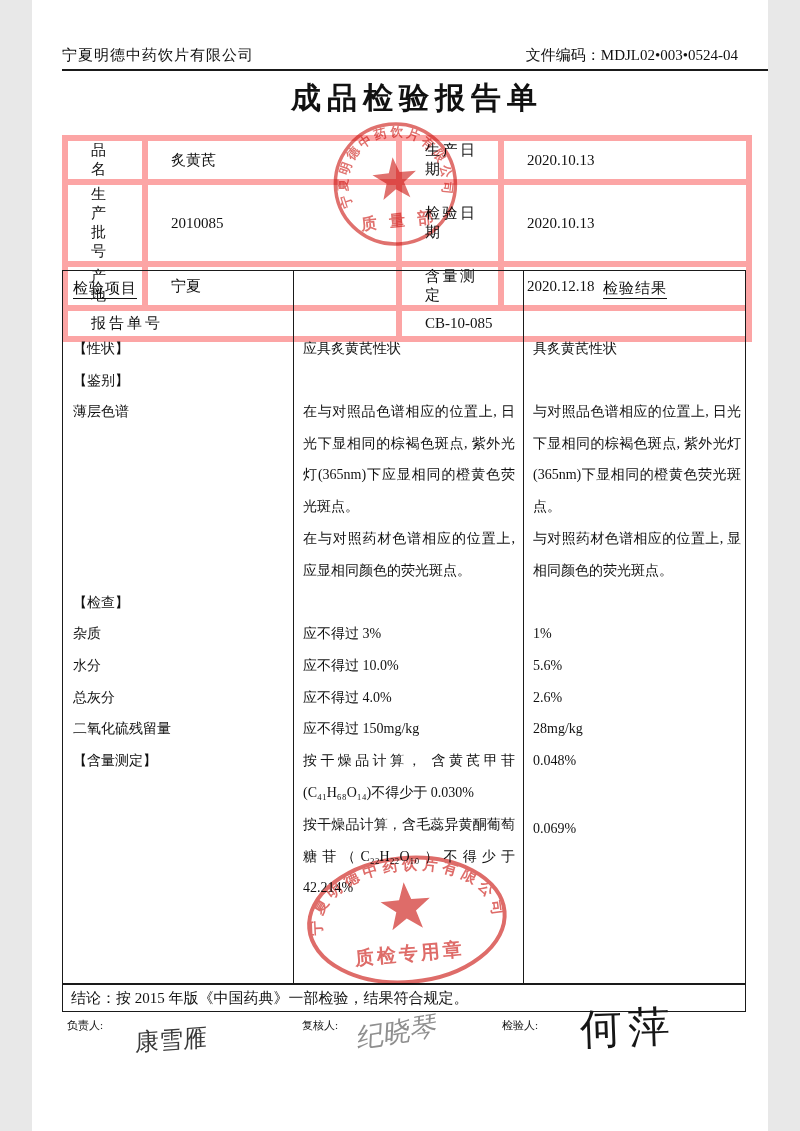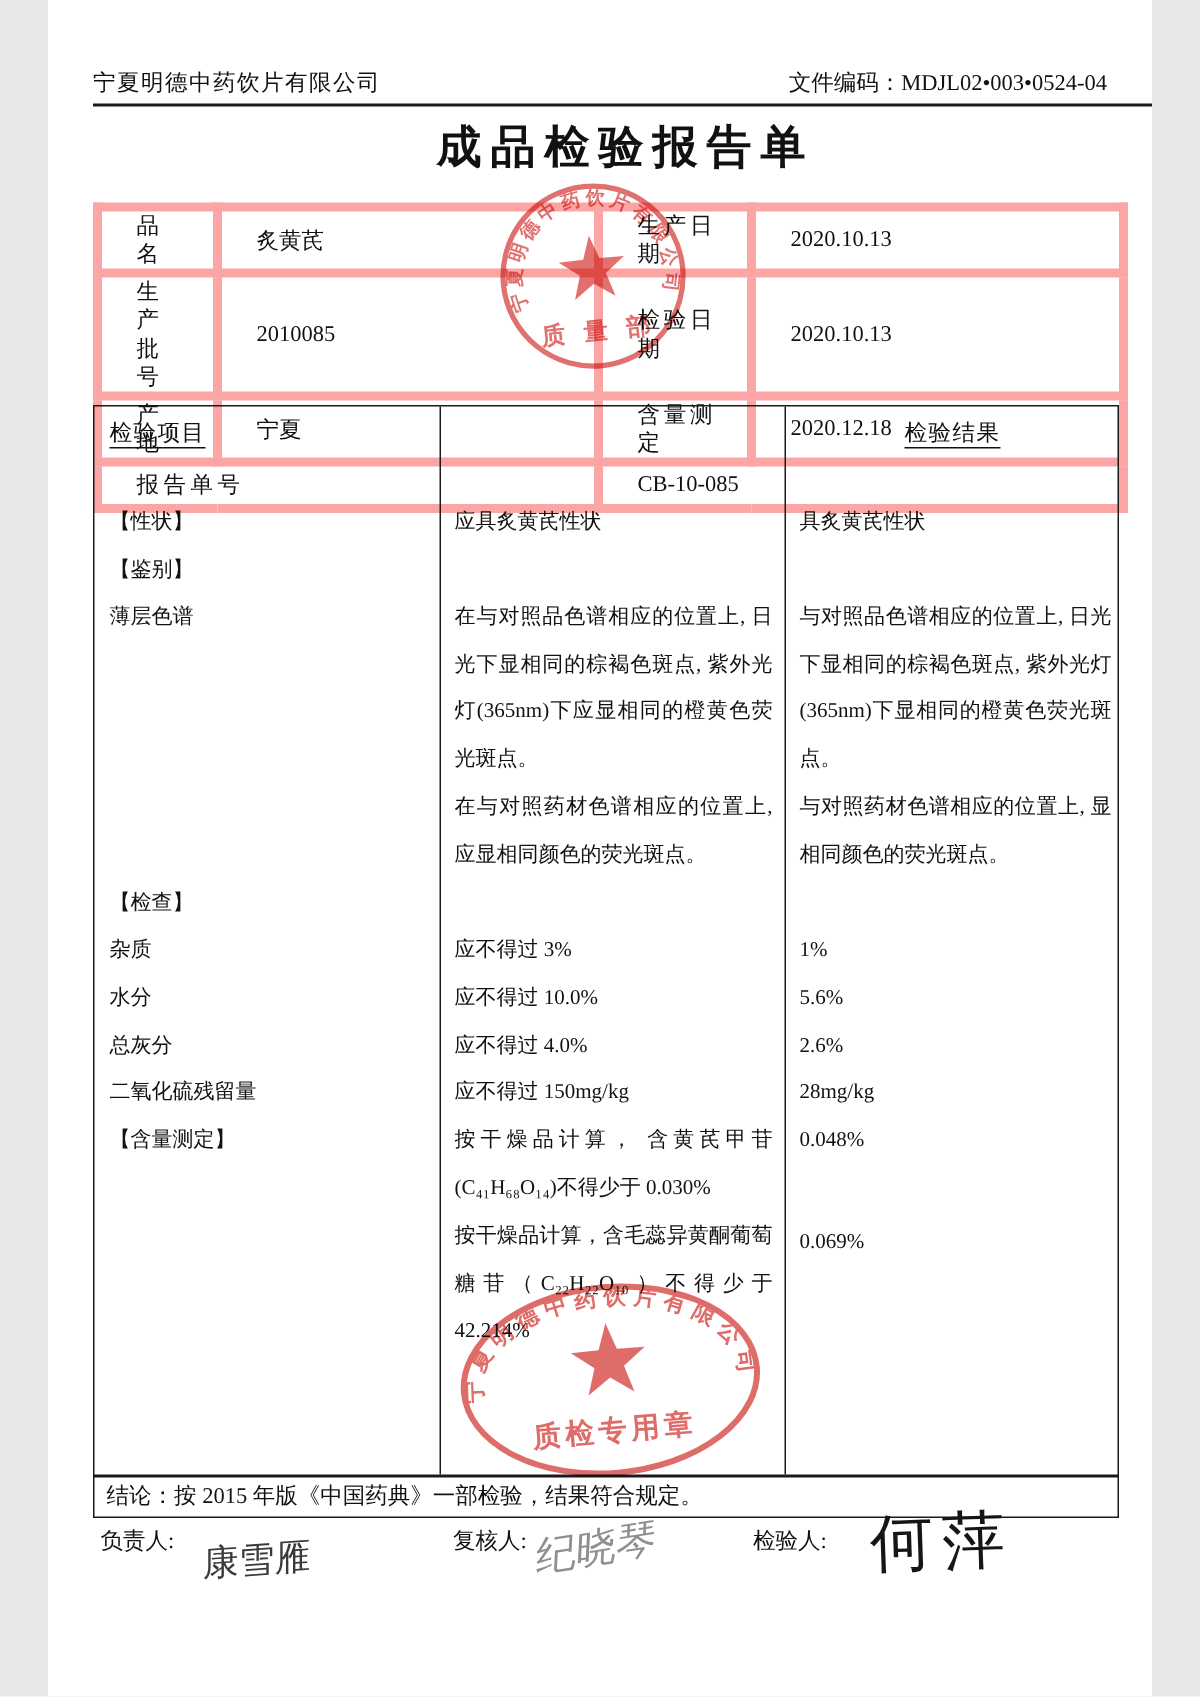--- a/index.html
+++ b/index.html
@@ -34,21 +34,21 @@
   .c1 { left:10px;  width:215px; }
   .c2 { left:240px; width:212px; }
   .c3 { left:470px; width:208px; }
   .para { text-align:justify; }
   .t0{top:0;} .t1{top:32px;} .t2{top:63px;} .t6{top:190px;} .t8{top:254px;} .t9{top:285px;}
   .t10{top:317px;} .t11{top:349px;} .t12{top:380px;} .t13{top:412px;} .t15{top:476px;} .t15b{top:480px;}
 
   
   .concl { position:absolute; left:30px; top:984px; width:684px; height:28px; border:1px solid #1a1a1a;
            font-size:15px; line-height:26px; padding-left:8px; }
-  .sign-label { position:absolute; top:1018px; font-size:15px; }
+  .sign-label { position:absolute; top:1018px; font-size:11px; }
   .f1 { left:35px; } .f2 { left:270px; } .f3 { left:470px; }
   .sig { position:absolute; font-family:"DejaVu Serif","Liberation Serif",serif; white-space:nowrap; }
   .sig1 { left:103px; top:1024px; font-size:24px; color:#3a3a3a; transform:rotate(-4deg) skewX(-4deg); }
   .sig2 { left:325px; top:1014px; font-size:27px; color:#8f8f8f; transform:rotate(-9deg) skewX(-12deg); }
   .sig3 { left:548px; top:1000px; font-size:42px; color:#161616; transform:rotate(-2deg); letter-spacing:6px; }
 
   
   svg.stamp { position:absolute; mix-blend-mode:multiply; }
   .stamp-top { left:288px; top:114px; transform:rotate(-6deg); }
   .stamp-bot { left:265px; top:848px; transform:rotate(-5deg); }

